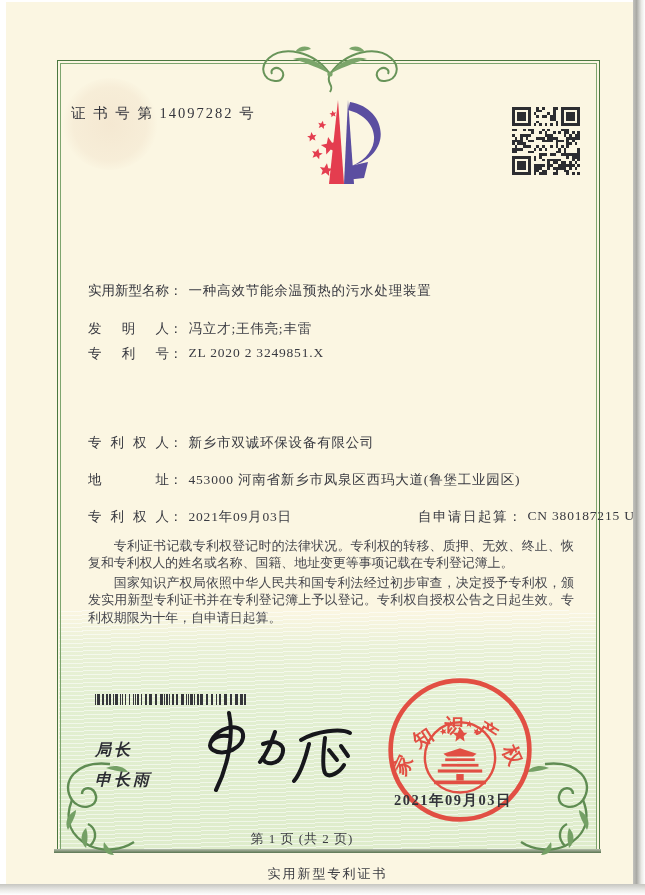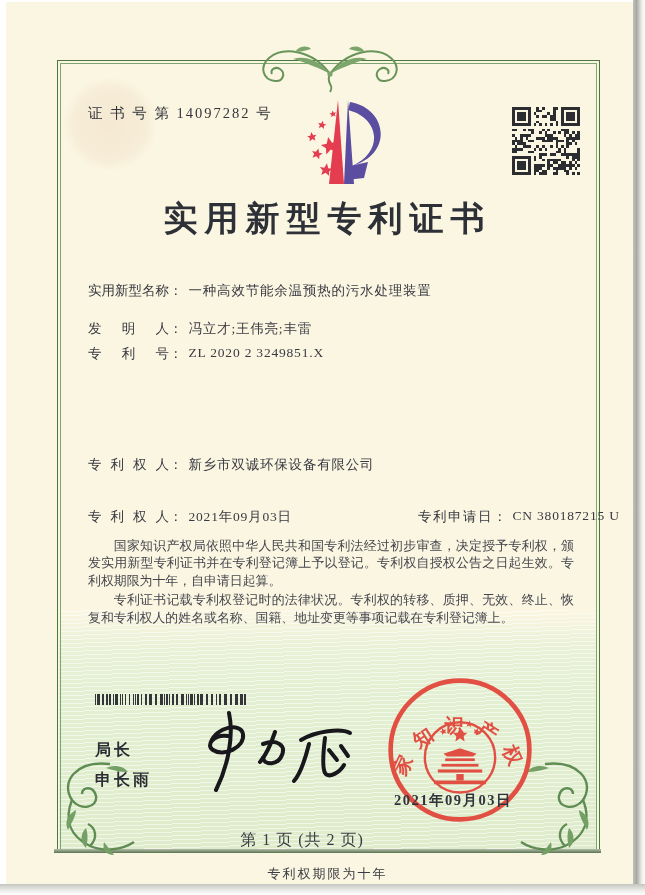--- a/index.html
+++ b/index.html
@@ -21,21 +21,21 @@
 
   
   .frame{position:absolute;left:57px;top:60px;width:541px;height:791px;border:1px solid #4a773f;}
   .frame-inner{position:absolute;inset:2px;border:1px solid #7da56e;}
   .frame-bottom{position:absolute;left:54px;top:849px;width:547px;height:4px;
         background:linear-gradient(180deg,#b3bcab 0,#8d9c83 45%,#587550 100%);}
 
   .orn{position:absolute;pointer-events:none;}
   .orn svg{display:block;}
 
-  .certno{position:absolute;left:88px;top:104px;font-size:14.5px;letter-spacing:2px;color:#34353c;}
+  .certno{position:absolute;left:71px;top:104px;font-size:14.5px;letter-spacing:2px;color:#34353c;}
   .qr{position:absolute;left:512px;top:107px;width:68px;height:68px;}
   .logo{position:absolute;left:292px;top:92px;}
 
   .title{position:absolute;left:57px;top:196px;width:541px;text-align:center;
         font-size:34px;font-weight:bold;letter-spacing:7px;color:#2e3037;}
 
   .frow{position:absolute;left:88px;font-size:13.5px;white-space:nowrap;color:#393a41;}
   .flab{display:inline-block;width:81px;text-align:justify;text-align-last:justify;vertical-align:top;}
   .fcol{display:inline-block;vertical-align:top;}
   .fval{display:inline-block;margin-left:6px;letter-spacing:.8px;vertical-align:top;}
@@ -44,28 +44,28 @@
 
   .bodytext{position:absolute;left:88px;top:538px;width:486px;font-size:12.9px;line-height:17.4px;
         color:#45464d;text-align:justify;}
   .bodytext p{margin:0 0 2px 0;text-indent:2em;}
 
   .barcode{position:absolute;left:95px;top:694px;width:158px;height:11px;font-size:0;white-space:nowrap;}
   .barcode i{display:inline-block;height:11px;background:#35363a;}
   .barcode i.g{background:transparent;}
 
   .officer{position:absolute;left:95px;top:735px;font-family:"Liberation Sans","DejaVu Sans",sans-serif;
-        font-weight:bold;color:#2c2d33;font-size:16px;letter-spacing:3px;line-height:30px;}
+        font-weight:bold;color:#2c2d33;font-size:16px;letter-spacing:3px;line-height:30px;font-style:italic;}
   .sig{position:absolute;left:183px;top:708px;}
 
   .seal{position:absolute;left:386px;top:676px;width:148px;height:148px;opacity:.95;}
   .sealdate{position:absolute;left:394px;top:791px;font-size:14.5px;font-weight:bold;
         letter-spacing:1.5px;color:#33343b;}
 
-  .pageinfo{position:absolute;left:57px;top:830px;width:490px;text-align:center;font-size:16px;
+  .pageinfo{position:absolute;left:57px;top:830px;width:490px;text-align:center;font-size:13px;
         letter-spacing:1px;color:#3b3c42;}
   .backnote{position:absolute;left:57px;top:865px;width:541px;text-align:center;font-size:13px;
         letter-spacing:2px;color:#3b3c42;}
 </style>
 </head>
 <body>
 
 <div class="scan">
   <div class="paper"></div>
   <div class="stain"></div>
@@ -437,45 +437,47 @@
         <rect x="10" y="24" width="1" height="1"></rect>
         <rect x="11" y="24" width="1" height="1"></rect>
         <rect x="12" y="24" width="1" height="1"></rect>
         <rect x="15" y="24" width="1" height="1"></rect>
         <rect x="16" y="24" width="1" height="1"></rect>
         <rect x="20" y="24" width="1" height="1"></rect>
         <rect x="22" y="24" width="1" height="1"></rect>
         <rect x="24" y="24" width="1" height="1"></rect>
       </svg></div>
 
-  <div class="title">实用新型专利证书</div>
 
   <div class="frow" style="top:282px">
     <span class="flab">实用新型名称</span><span class="fcol">：</span><span class="fval">一种高效节能余温预热的污水处理装置</span>
   </div>
   <div class="frow" style="top:320px">
     <span class="flab">发明人</span><span class="fcol">：</span><span class="fval">冯立才;王伟亮;丰雷</span>
   </div>
   <div class="frow" style="top:345px">
     <span class="flab">专利号</span><span class="fcol">：</span><span class="fval">ZL 2020 2 3249851.X</span>
   </div>
-  <div class="frow" style="top:456px">
+  <div class="frow" style="top:434px">
     <span class="flab">专利权人</span><span class="fcol">：</span><span class="fval">新乡市双诚环保设备有限公司</span>
+  </div>
+  <div class="frow" style="top:471px">
+    <span class="flab">地址</span><span class="fcol">：</span><span class="fval">453000 河南省新乡市凤泉区西玛大道(鲁堡工业园区)</span>
   </div>
 
   <div class="frow" style="top:508px">
     <span class="flab">专利权人</span><span class="fcol">：</span><span class="fval">2021年09月03日</span>
     <span class="frow2">
-      <span class="flab5">专利申请日</span><span class="fcol">：</span><span class="fval">CN 380187215 U</span>
+      <span class="flab5">自申请日起算</span><span class="fcol">：</span><span class="fval">CN 380187215 U</span>
     </span>
   </div>
 
   <div class="bodytext">
+    <p>专利证书记载专利权登记时的法律状况。专利权的转移、质押、无效、终止、恢复和专利权人的姓名或名称、国籍、地址变更等事项记载在专利登记簿上。</p>
     <p>国家知识产权局依照中华人民共和国专利法经过初步审查，决定授予专利权，颁发实用新型专利证书并在专利登记簿上予以登记。专利权自授权公告之日起生效。专利权期限为十年，自申请日起算。</p>
-    <p>专利证书记载专利权登记时的法律状况。专利权的转移、质押、无效、终止、恢复和专利权人的姓名或名称、国籍、地址变更等事项记载在专利登记簿上。</p>
   </div>
 
   <div class="barcode" id="barcode"><i style="width:1px"></i><i class="g" style="width:1px"></i><i style="width:3px"></i><i class="g" style="width:2px"></i><i style="width:2px"></i><i class="g" style="width:2px"></i><i style="width:2px"></i><i class="g" style="width:1px"></i><i style="width:2px"></i><i class="g" style="width:2px"></i><i style="width:1px"></i><i class="g" style="width:1px"></i><i style="width:3px"></i><i class="g" style="width:2px"></i><i style="width:1px"></i><i class="g" style="width:1px"></i><i style="width:1px"></i><i class="g" style="width:2px"></i><i style="width:1px"></i><i class="g" style="width:3px"></i><i style="width:1px"></i><i class="g" style="width:3px"></i><i style="width:1px"></i><i class="g" style="width:1px"></i><i style="width:1px"></i><i class="g" style="width:1px"></i><i style="width:2px"></i><i class="g" style="width:2px"></i><i style="width:1px"></i><i class="g" style="width:3px"></i><i style="width:2px"></i><i class="g" style="width:2px"></i><i style="width:3px"></i><i class="g" style="width:3px"></i><i style="width:2px"></i><i class="g" style="width:3px"></i><i style="width:3px"></i><i class="g" style="width:1px"></i><i style="width:1px"></i><i class="g" style="width:1px"></i><i style="width:2px"></i><i class="g" style="width:1px"></i><i style="width:1px"></i><i class="g" style="width:2px"></i><i style="width:2px"></i><i class="g" style="width:2px"></i><i style="width:2px"></i><i class="g" style="width:3px"></i><i style="width:3px"></i><i class="g" style="width:2px"></i><i style="width:1px"></i><i class="g" style="width:1px"></i><i style="width:1px"></i><i class="g" style="width:1px"></i><i style="width:3px"></i><i class="g" style="width:1px"></i><i style="width:1px"></i><i class="g" style="width:2px"></i><i style="width:2px"></i><i class="g" style="width:1px"></i><i style="width:3px"></i><i class="g" style="width:3px"></i><i style="width:2px"></i><i class="g" style="width:3px"></i><i style="width:2px"></i><i class="g" style="width:3px"></i><i style="width:1px"></i><i class="g" style="width:2px"></i><i style="width:2px"></i><i class="g" style="width:3px"></i><i style="width:3px"></i><i class="g" style="width:3px"></i><i style="width:2px"></i><i class="g" style="width:3px"></i><i style="width:3px"></i><i class="g" style="width:2px"></i><i style="width:3px"></i><i class="g" style="width:1px"></i><i style="width:2px"></i><i class="g" style="width:1px"></i></div>
 
   <div class="officer">
     <div>局长</div>
     <div>申长雨</div>
   </div>
 
   <div class="sig">
@@ -518,17 +520,17 @@
           <rect x="56" y="101" width="48" height="3.4"></rect>
           <rect x="76" y="106" width="8" height="7"></rect>
           <rect x="52" y="113" width="56" height="4"></rect>
         </g>
       </g>
     </svg>
   </div>
   <div class="sealdate">2021年09月03日</div>
 
   <div class="pageinfo">第 1 页 (共 2 页)</div>
-  <div class="backnote">专利权期限为十年</div>
+  <div class="backnote">实用新型专利证书</div>
 
   <div class="shadow-r"></div>
   <div class="shadow-b"></div>
 </div>
 
 </body></html>

